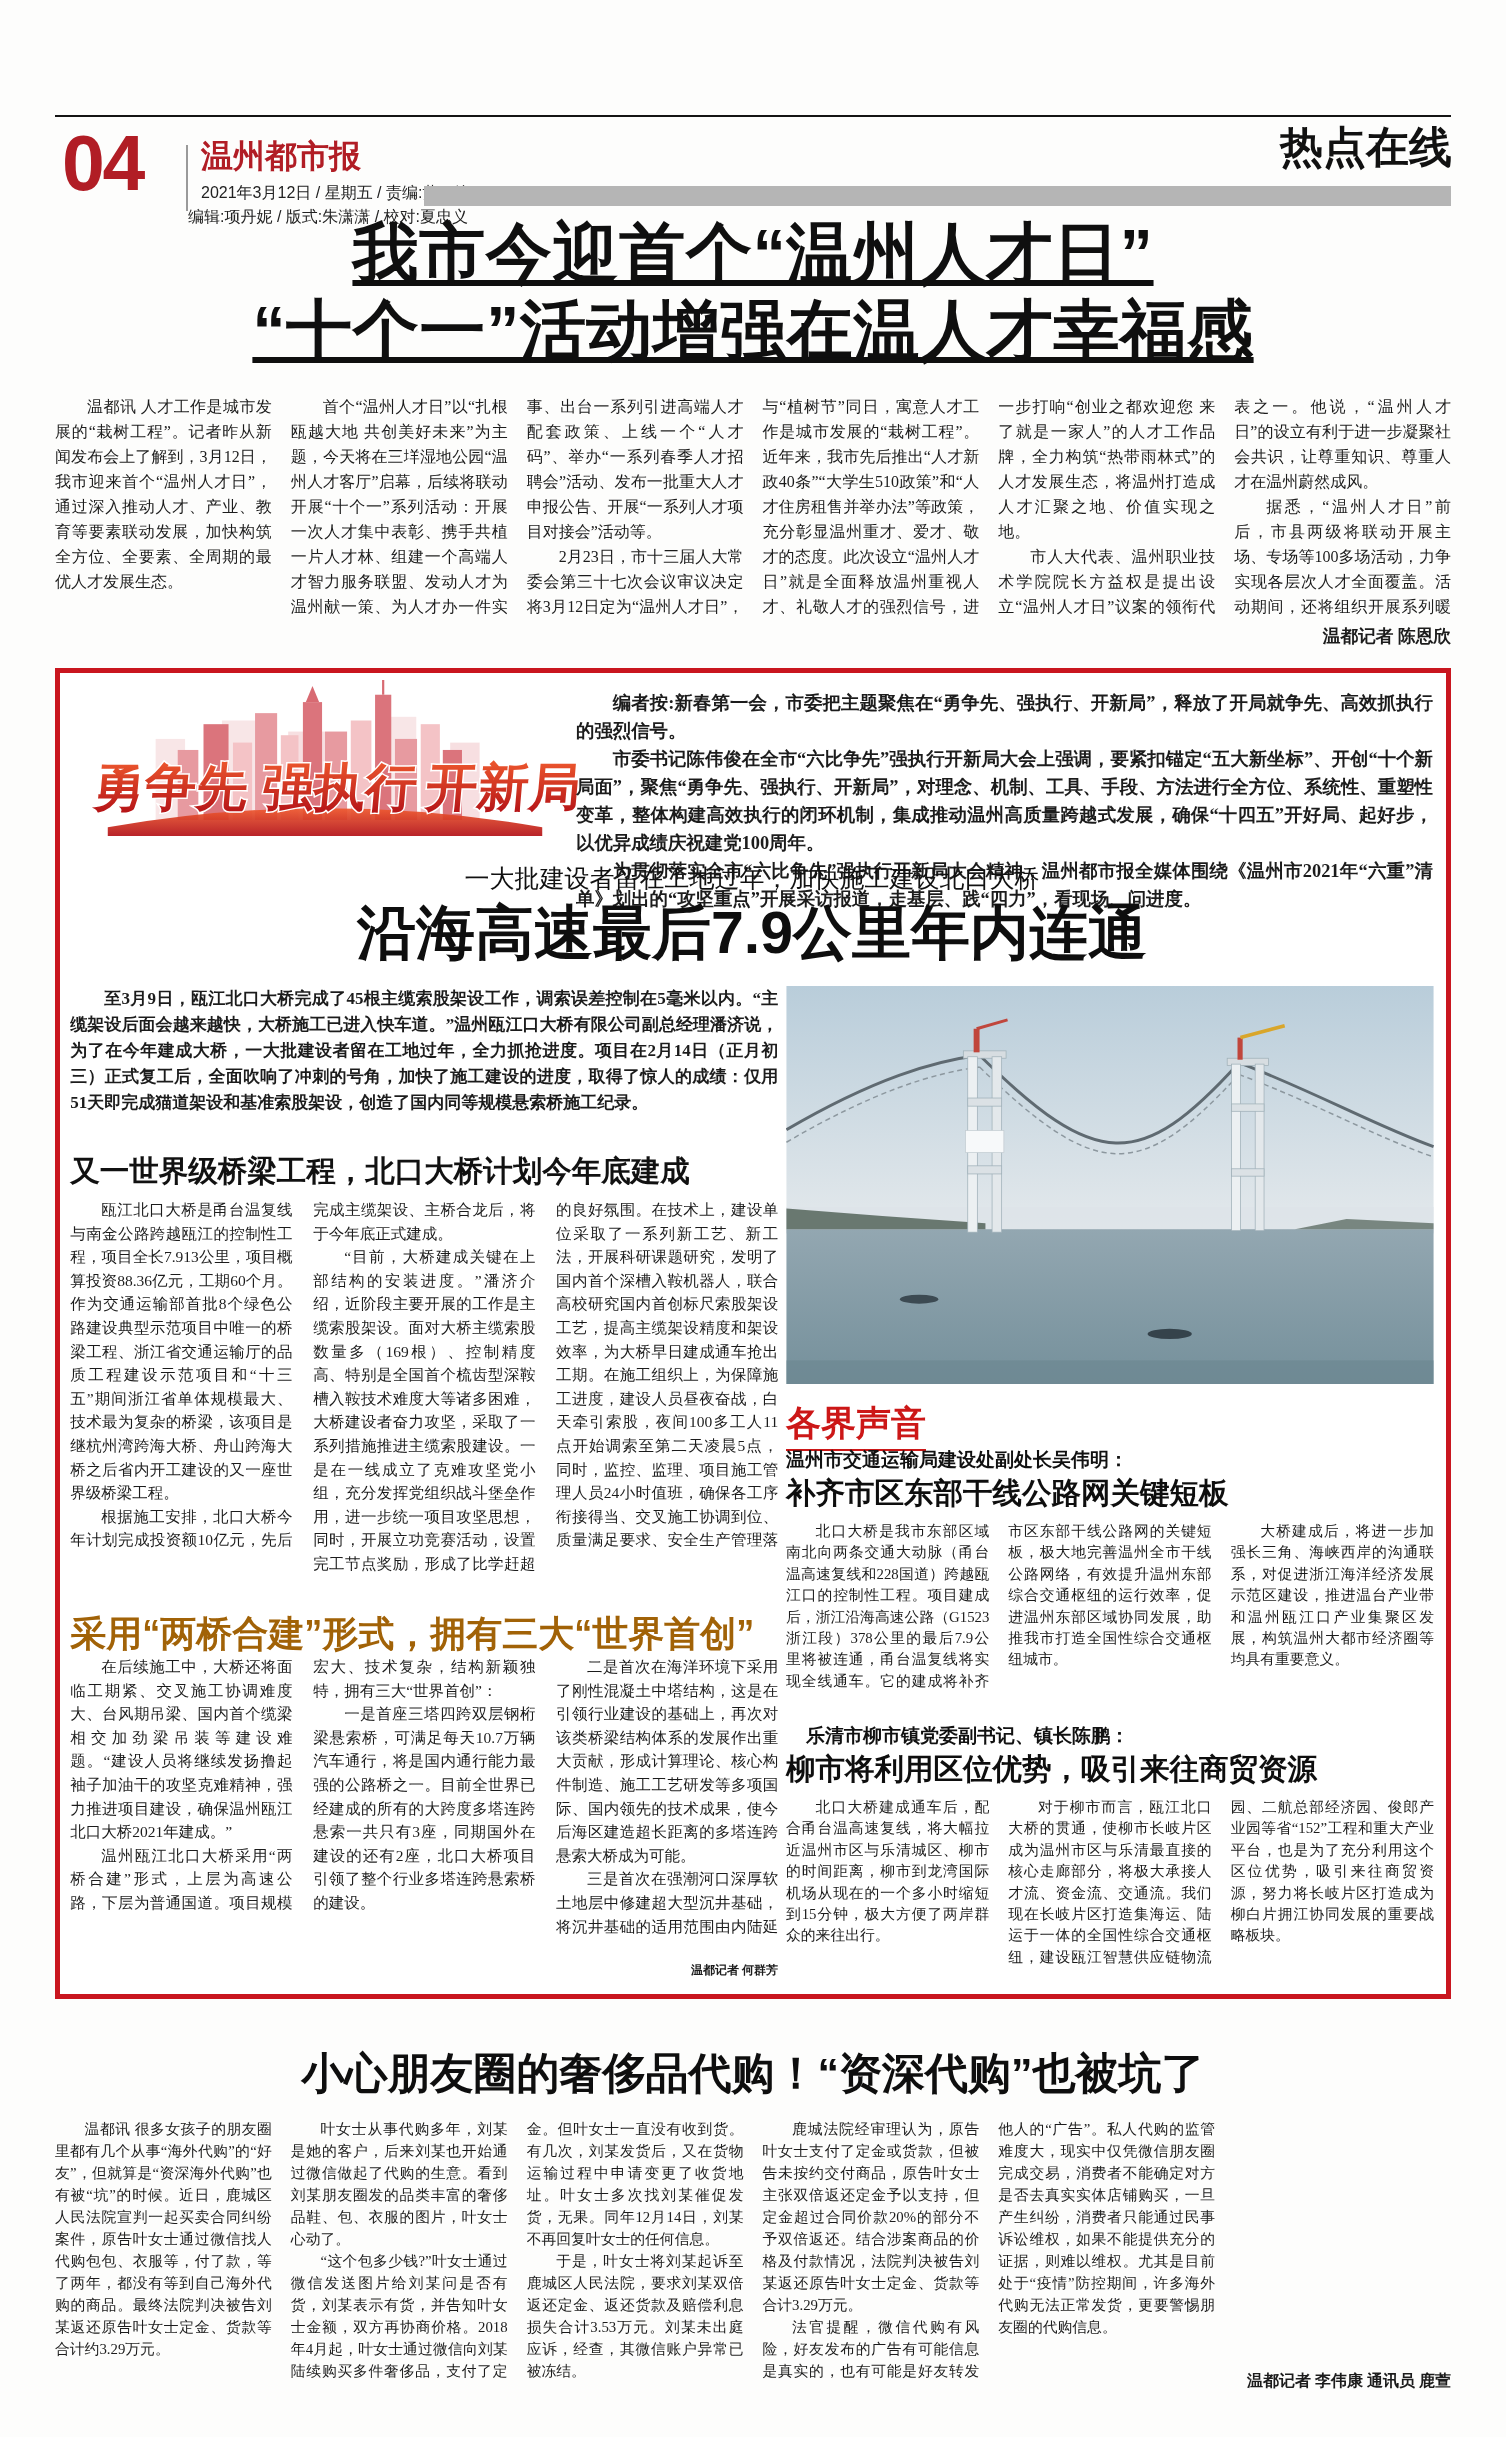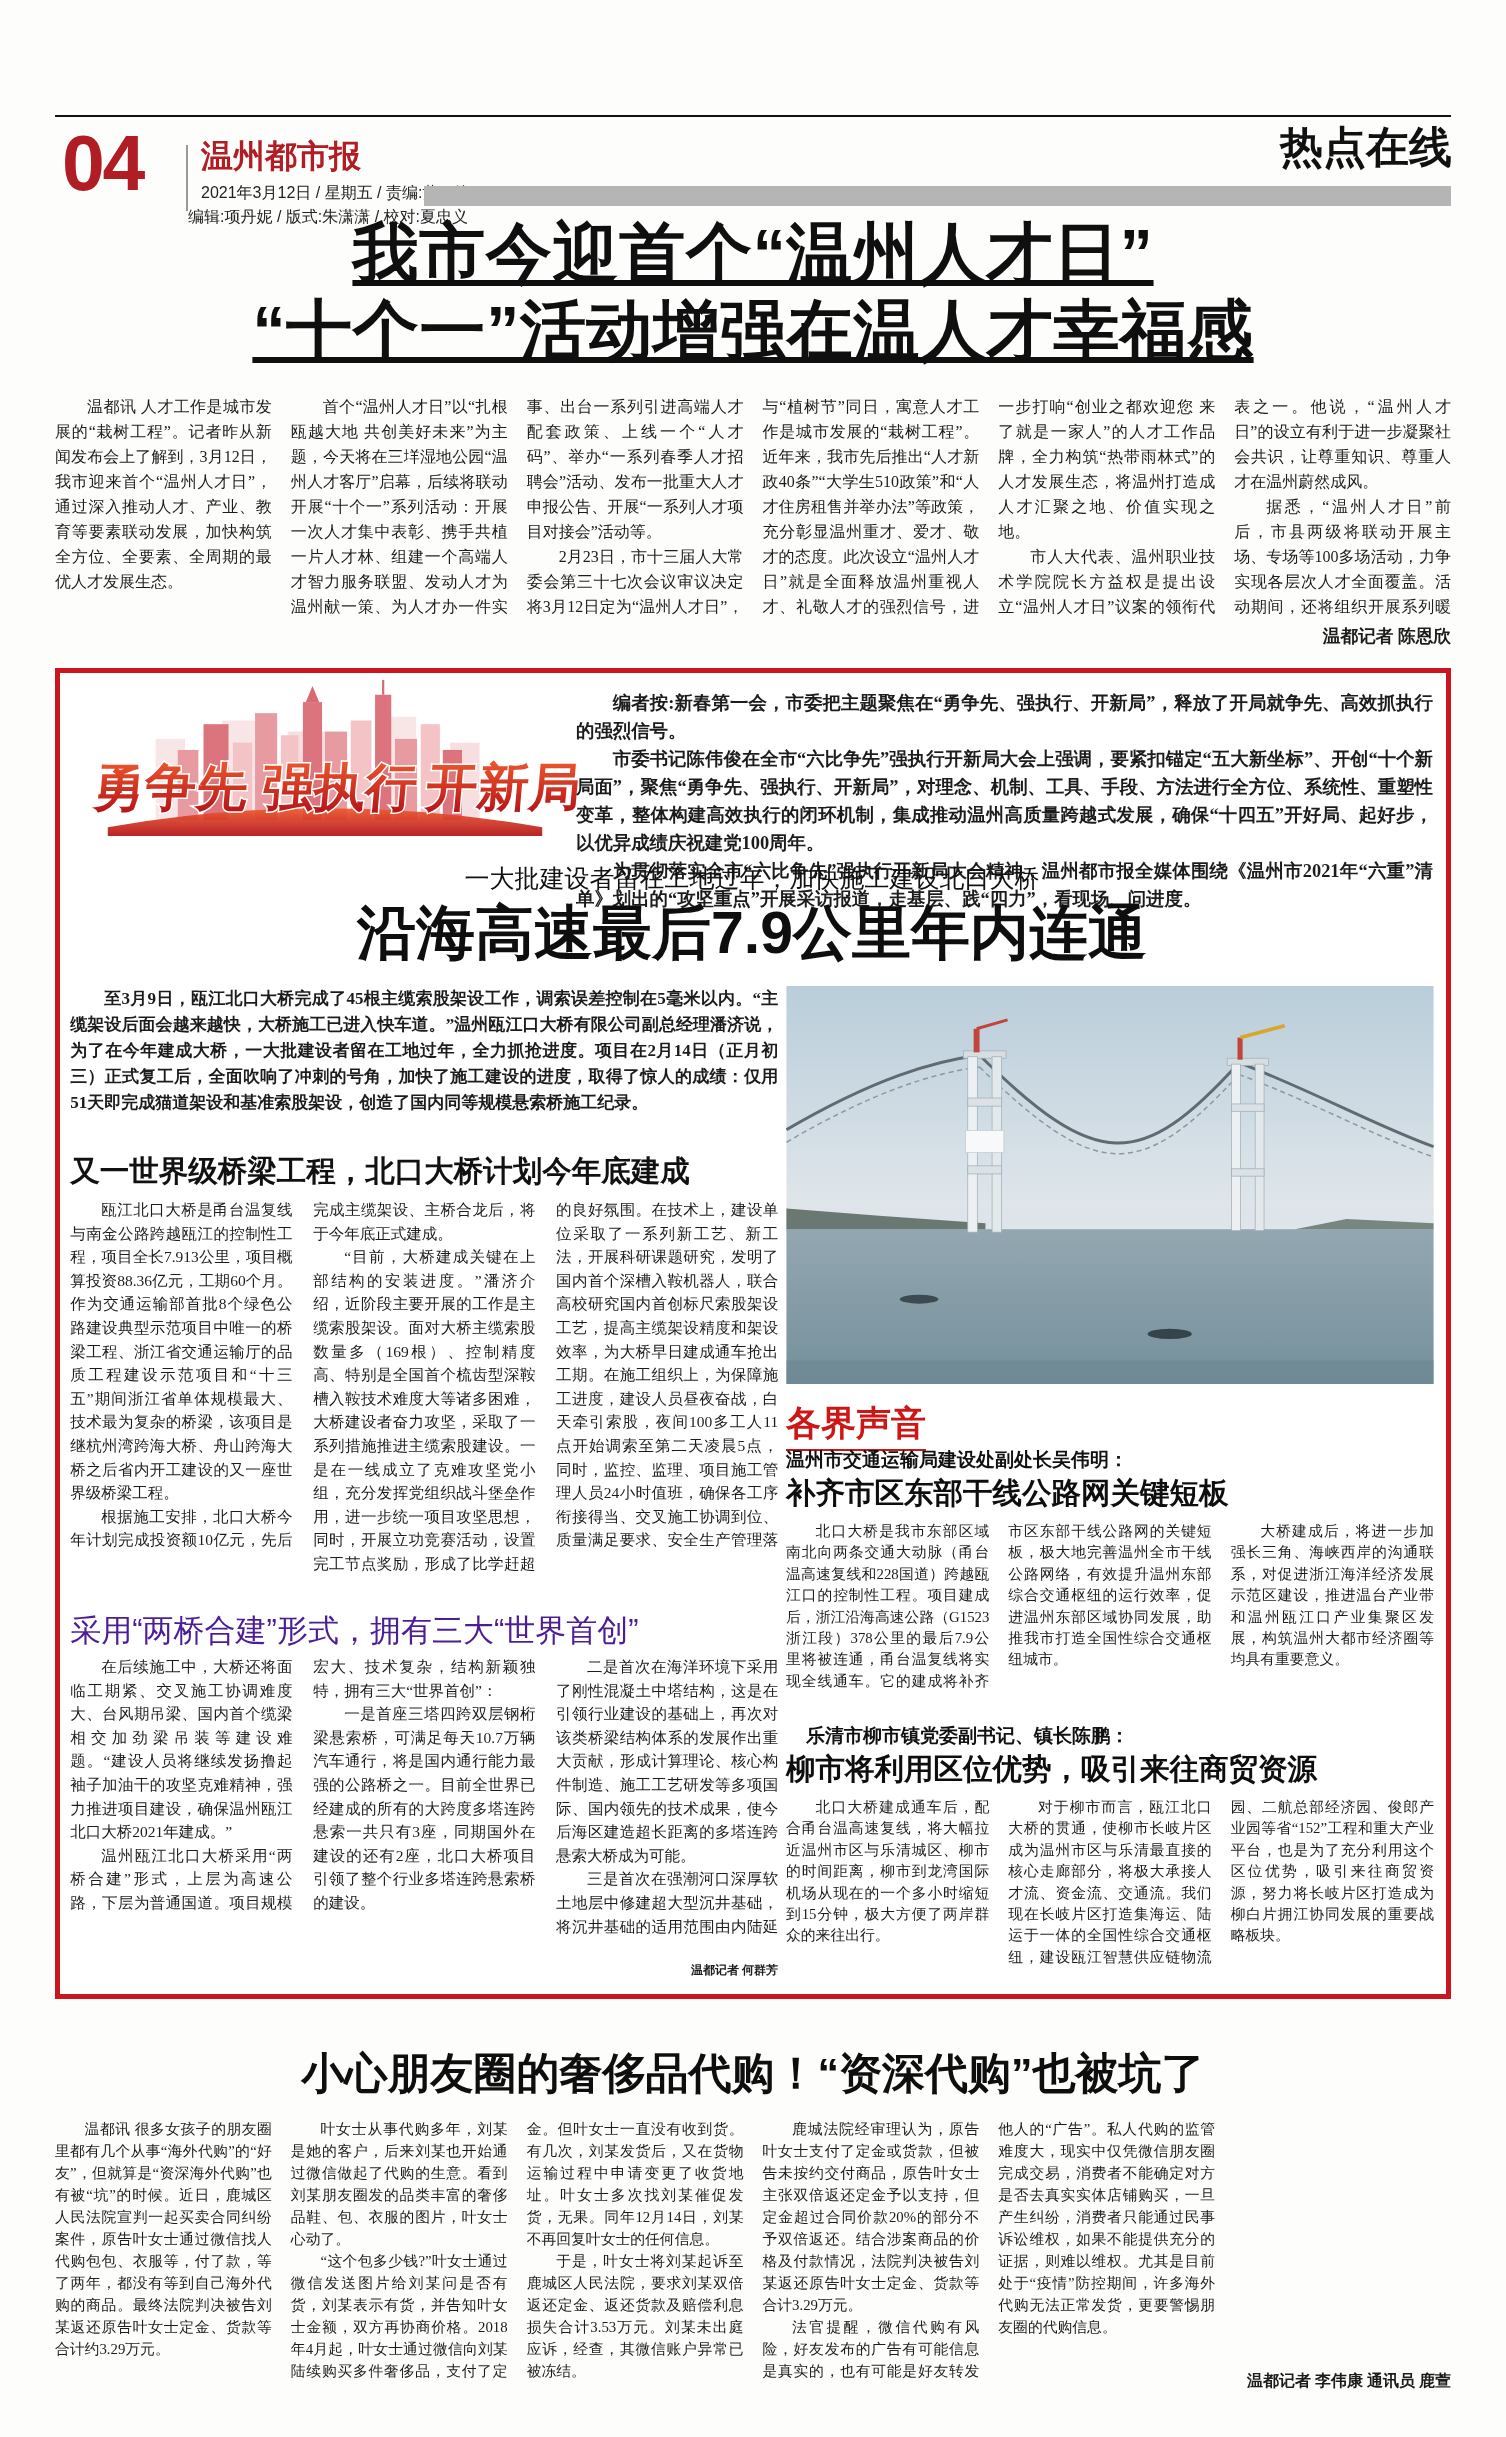--- a/index.html
+++ b/index.html
@@ -31,21 +31,21 @@
   #feature-box{left:55px;top:668px;width:1396px;height:1331px;border:5.9px solid #c9161f;background:#fff;box-sizing:border-box;}
   #feature-box .in{position:absolute;}
   #banner{left:7.4px;top:7.4px;width:516px;height:162px;}
   #editor-note{left:516px;top:16px;width:857px;font-size:18.4px;line-height:28px;font-weight:bold;}
   #kicker{left:0;top:189px;width:1384px;text-align:center;font-size:25px;font-weight:500;color:#111;}
   #feature-headline{left:0;top:221px;width:1384px;text-align:center;font-size:59px;font-weight:900;color:#0e0e0e;}
   #feature-lead{left:10.3px;top:313px;width:708px;font-size:17px;line-height:26px;font-weight:bold;}
   #s1-header{left:10.3px;top:479px;font-size:29.5px;font-weight:800;color:#111;}
   #s1-cols{left:10.3px;top:525px;width:708px;height:398px;column-count:3;column-gap:20.7px;column-fill:auto;
            font-size:15.5px;line-height:23.6px;overflow:hidden;}
-  #s2-header{left:10.3px;top:937px;font-size:31px;font-weight:400;color:#4c1d95;}
+  #s2-header{left:10.3px;top:937px;font-size:36px;font-weight:700;color:#a16207;}
   #s2-cols{left:10.3px;top:982px;width:708px;height:305px;column-count:3;column-gap:20.7px;column-fill:auto;
            font-size:15.5px;line-height:23.6px;overflow:hidden;}
   #s2-byline{left:457px;top:1289px;width:261px;text-align:right;font-weight:bold;font-size:12px;}
   #bridge-photo{left:726px;top:313px;width:648px;height:398px;}
   #voices-header{left:726px;top:727px;font-size:35px;font-weight:900;color:#cc1717;border-bottom:2.2px solid #cc1717;padding-bottom:2px;}
   .voice-speaker{left:726px;width:648px;font-size:19px;font-weight:bold;color:#111;}
   .voice-title{left:726px;width:648px;font-size:29.5px;font-weight:900;color:#0e0e0e;}
   .voice-cols{left:726px;width:648px;column-count:3;column-gap:19px;column-fill:auto;
               font-size:14.8px;line-height:21.4px;overflow:hidden;}
   #v1-speaker{top:774px;} #v1-title{top:801px;} #v1-cols{top:848px;height:187px;}

